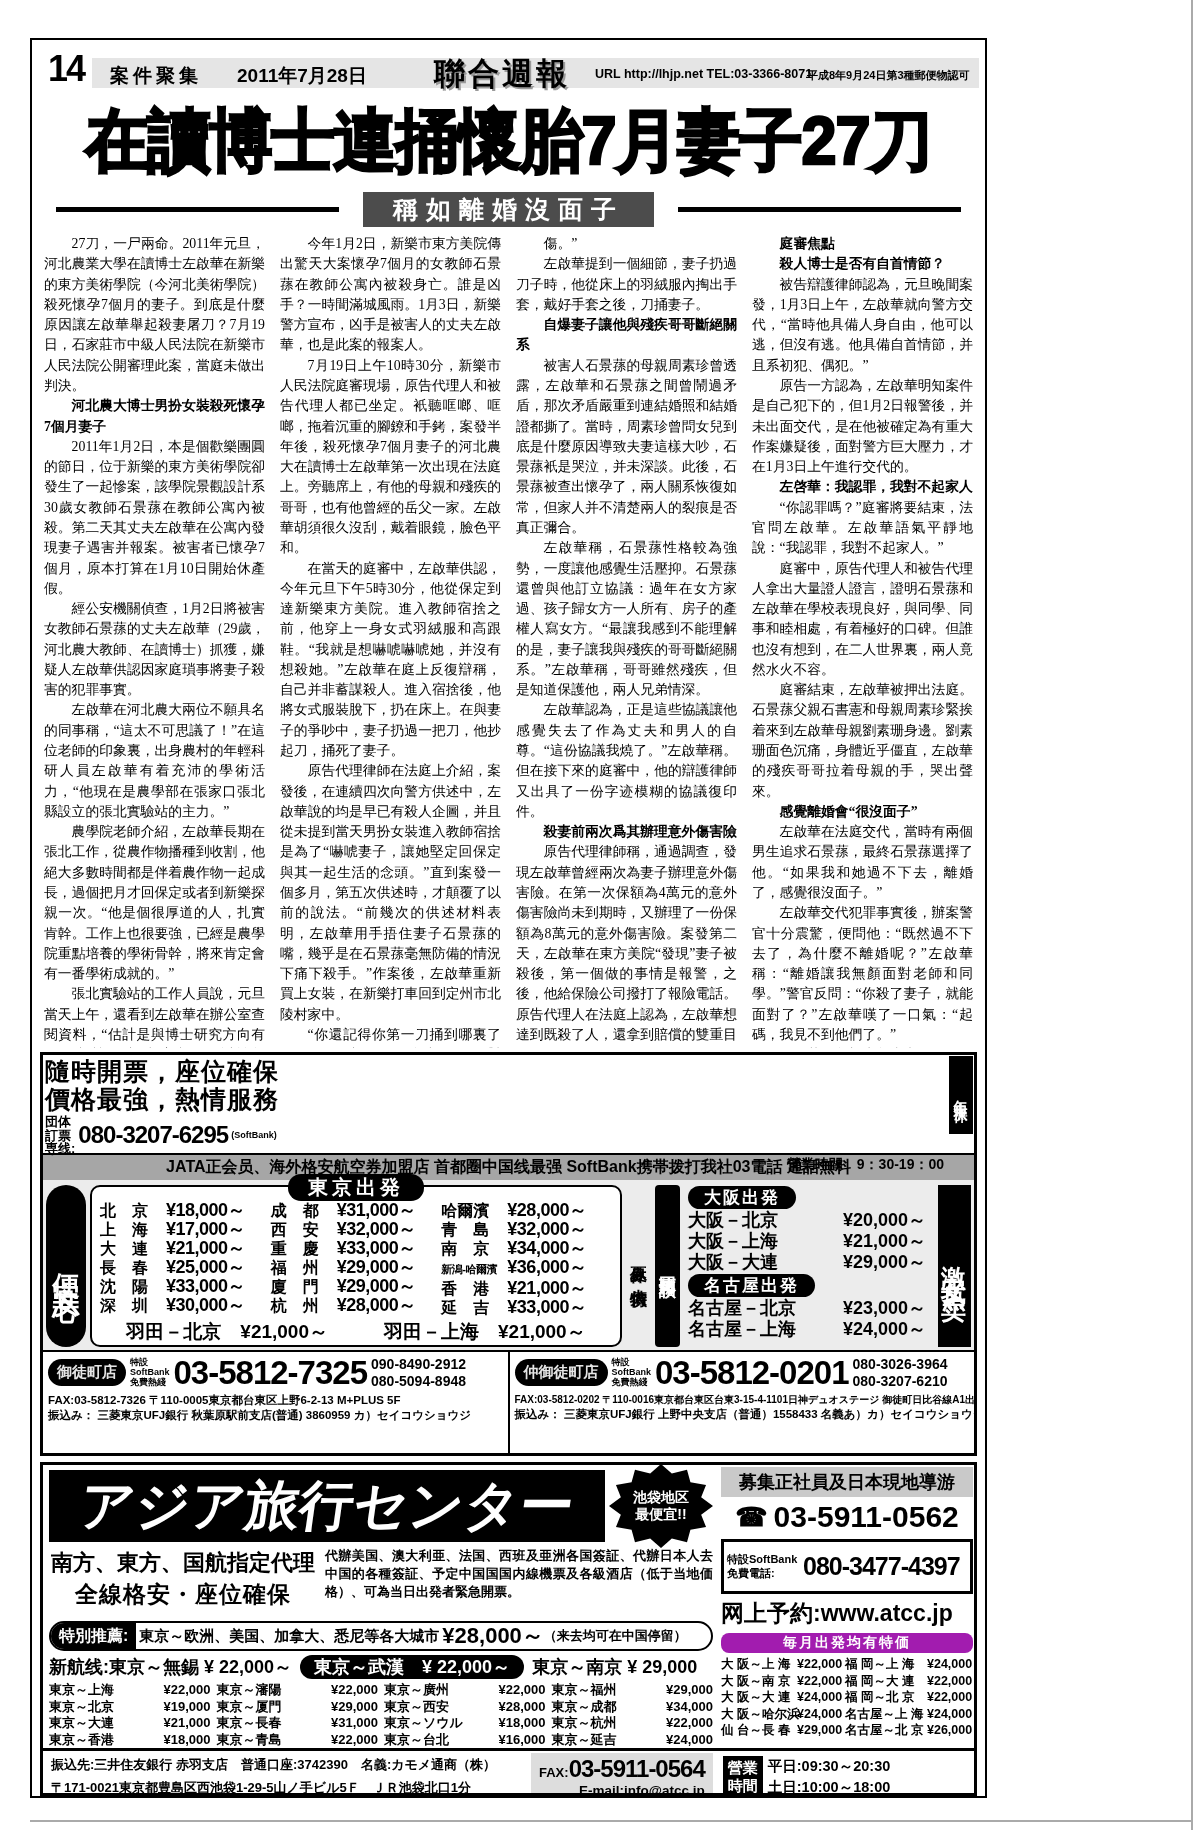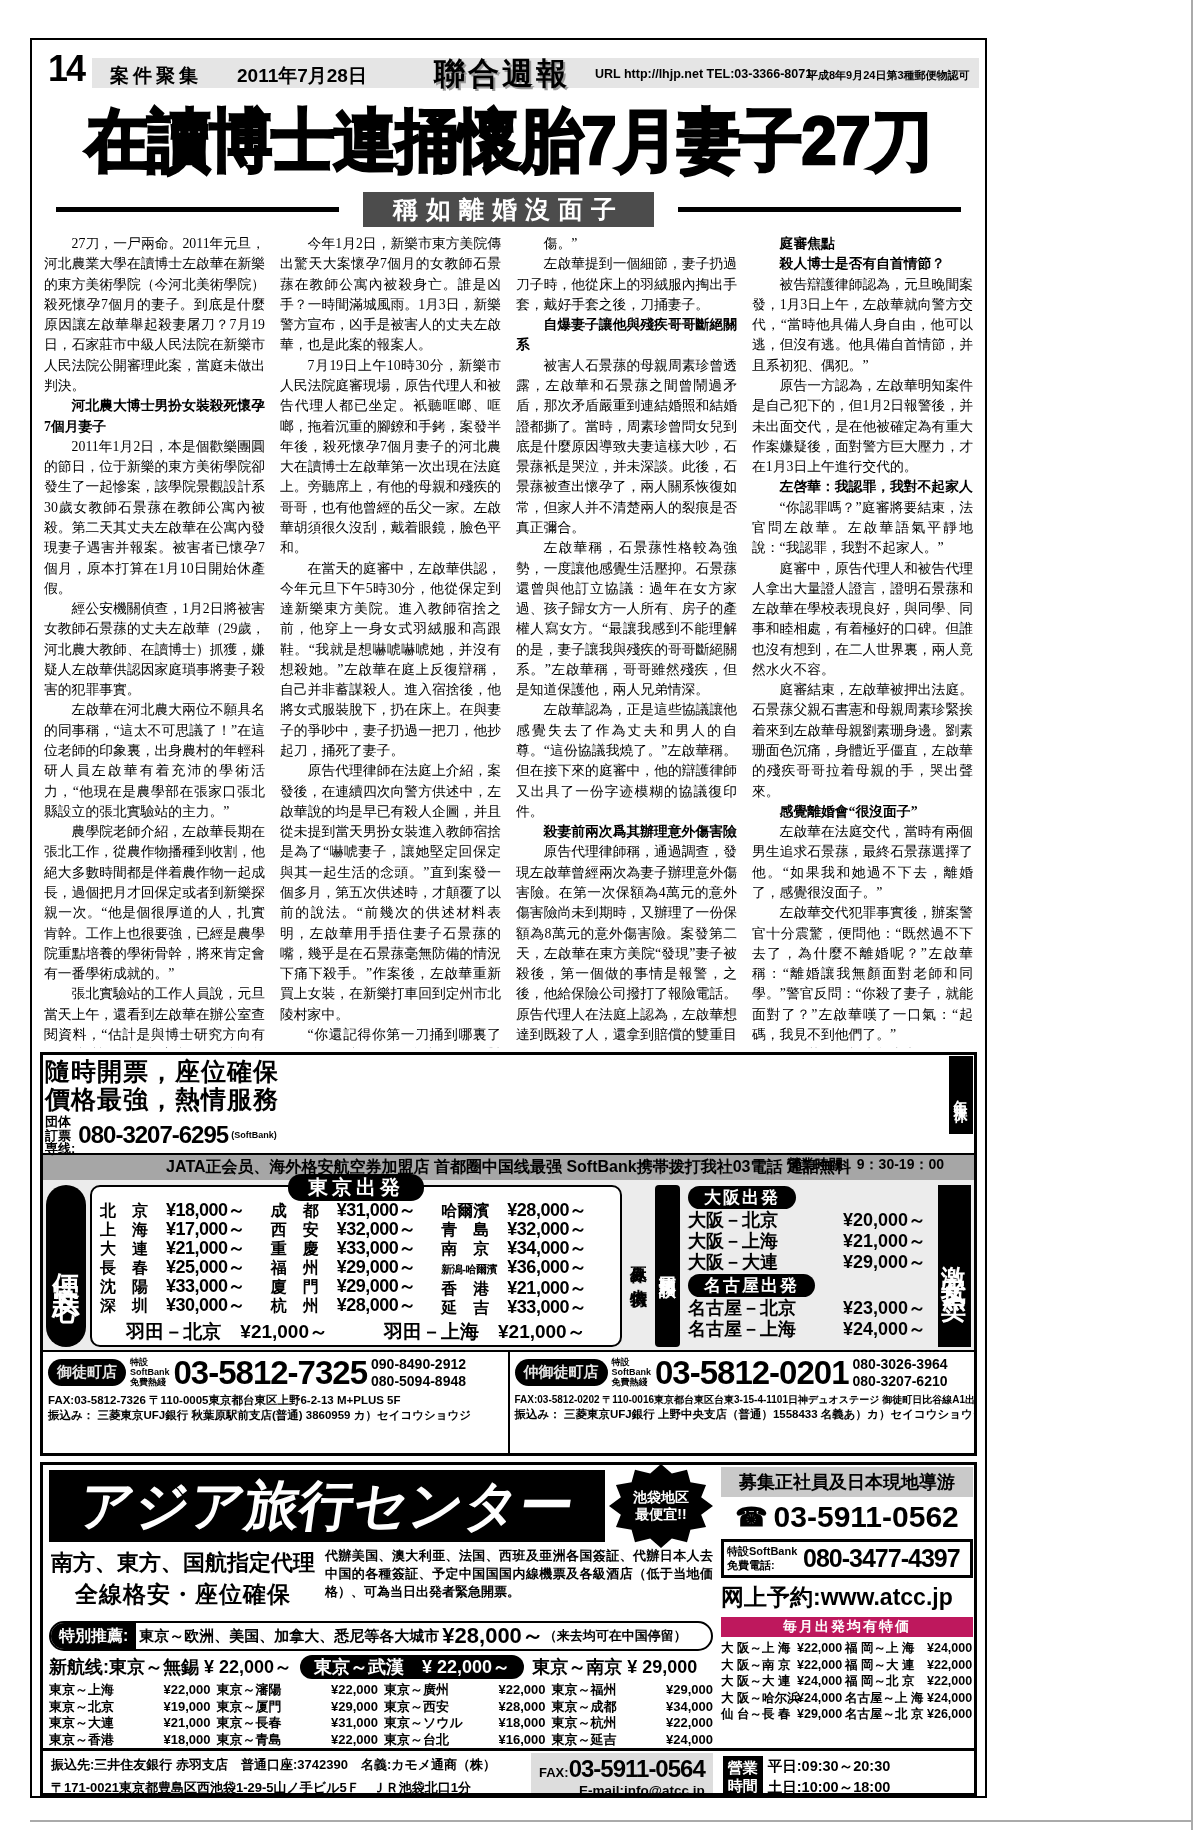--- a/index.html
+++ b/index.html
@@ -125,25 +125,25 @@
   .a-grid { flex:1; display:flex; gap:6px; margin-top:2px; }
   .a-gcol { flex:1; }
   .arow { display:flex; justify-content:space-between; font-size:13px; font-weight:bold;
     line-height:16.5px; white-space:nowrap; }
   .a-right { flex:1; padding:2px 4px 0; display:flex; flex-direction:column; }
   .a-recruit { background:#c9c9c9; font-size:18px; font-weight:900; text-align:center; padding:3px 0;
     white-space:nowrap; }
   .a-phone1 { font-size:30px; font-weight:900; display:flex; align-items:center; justify-content:center;
     gap:6px; padding:3px 0; white-space:nowrap; }
   .a-phone1 .icon { font-size:26px; }
-  .a-sbbox { border:3px solid #000; display:flex; align-items:center; gap:4px; padding:2px 3px; margin-top:2px; }
+  .a-sbbox { border:3px solid #000; display:flex; align-items:center; gap:4px; padding:10px 3px; margin-top:2px; }
   .a-sb-label { font-size:11px; font-weight:900; width:72px; line-height:1.2; white-space:pre-line; }
   .a-sb-phone { font-size:25px; font-weight:900; letter-spacing:-1px; white-space:nowrap; }
   .a-web { font-size:23px; font-weight:900; margin-top:4px; white-space:nowrap; }
-  .a-monthly { background:#be185d; color:#fff; border-radius:0; font-size:14px; font-weight:bold;
+  .a-monthly { background:#a21caf; color:#fff; border-radius:8px; font-size:14px; font-weight:bold;
     text-align:center; margin-top:4px; padding:1px 0; letter-spacing:2px; }
   .a-rlist { margin-top:3px; }
   .rrow { display:flex; font-size:12.5px; font-weight:bold; line-height:16.5px; white-space:nowrap; }
   .rrow .ra { width:76px; } .rrow .rap { width:48px; } .rrow .rb { width:82px; } .rrow .rbp { width:46px; }
   .a-bottom { height:64px; border-top:3px solid #000; display:flex; align-items:center; gap:10px;
     padding:2px 8px; }
   .a-b-left { width:470px; font-size:13px; font-weight:bold; line-height:1.7; white-space:nowrap; }
   .a-b-fax { background:#ddd; padding:2px 8px; text-align:right; white-space:nowrap; }
   .fax-lab { font-size:13px; font-weight:900; }
   .fax-big { font-size:24px; font-weight:900; letter-spacing:-1px; }

